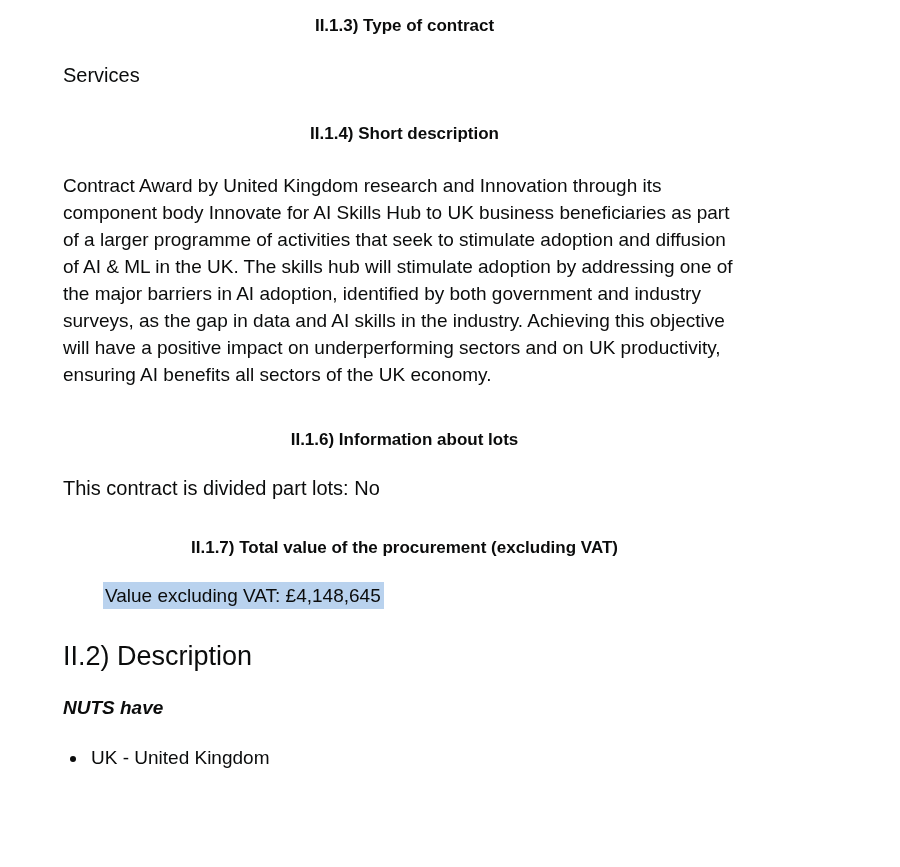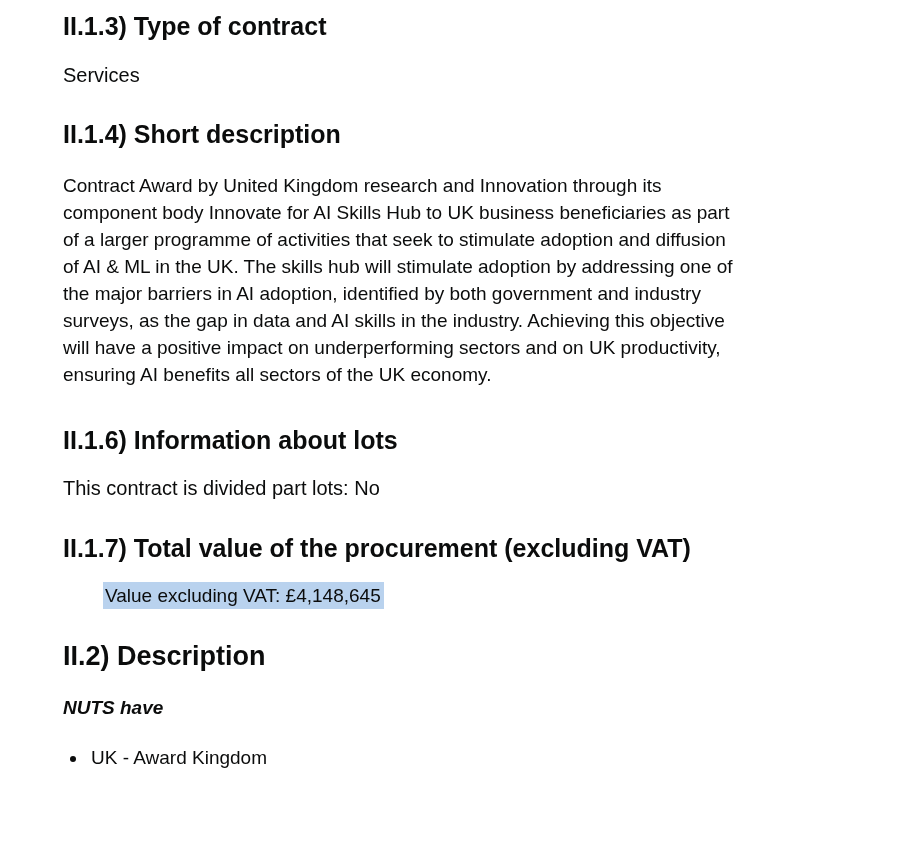--- a/index.html
+++ b/index.html
@@ -15,28 +15,29 @@
     font-family: "Liberation Sans", "DejaVu Sans", sans-serif;
     color: #0b0c0c;
     -webkit-font-smoothing: antialiased;
   }
   main {
     max-width: 674px;
   }
   h2.section-heading-lg {
     font-size: 27px;
     line-height: 31px;
-    font-weight: 700;
+    font-weight: 400;
     margin: 0 0 25px 0;
   }
   h3.section-heading {
-    font-size: 25px;
+    font-size: 17px;
     line-height: 24px;
     font-weight: 700;
-    margin: 0 0 26px 0;
+    margin: 0 0 26px 9px;
+    text-align: center;
   }
   h3.mb25 { margin-bottom: 25px; }
   h3.mb22 { margin-bottom: 22px; }
   p.body-text {
     font-size: 20px;
     line-height: 22px;
     margin: 0 0 36px 0;
   }
   p.body-para {
     font-size: 19px;
@@ -97,17 +98,17 @@
     <p class="value-line"><span class="text-selection">Value excluding VAT: £4,148,645</span></p>
   </section>
 
   <section>
     <h2 class="section-heading-lg">II.2) Description</h2>
   </section>
 
   <section>
     <p class="nuts-heading">NUTS have</p>
     <ul class="nuts-list">
-      <li>UK - Award Kingdom</li>
+      <li>UK - United Kingdom</li>
     </ul>
   </section>
 
 </main>
 
 </body></html>

